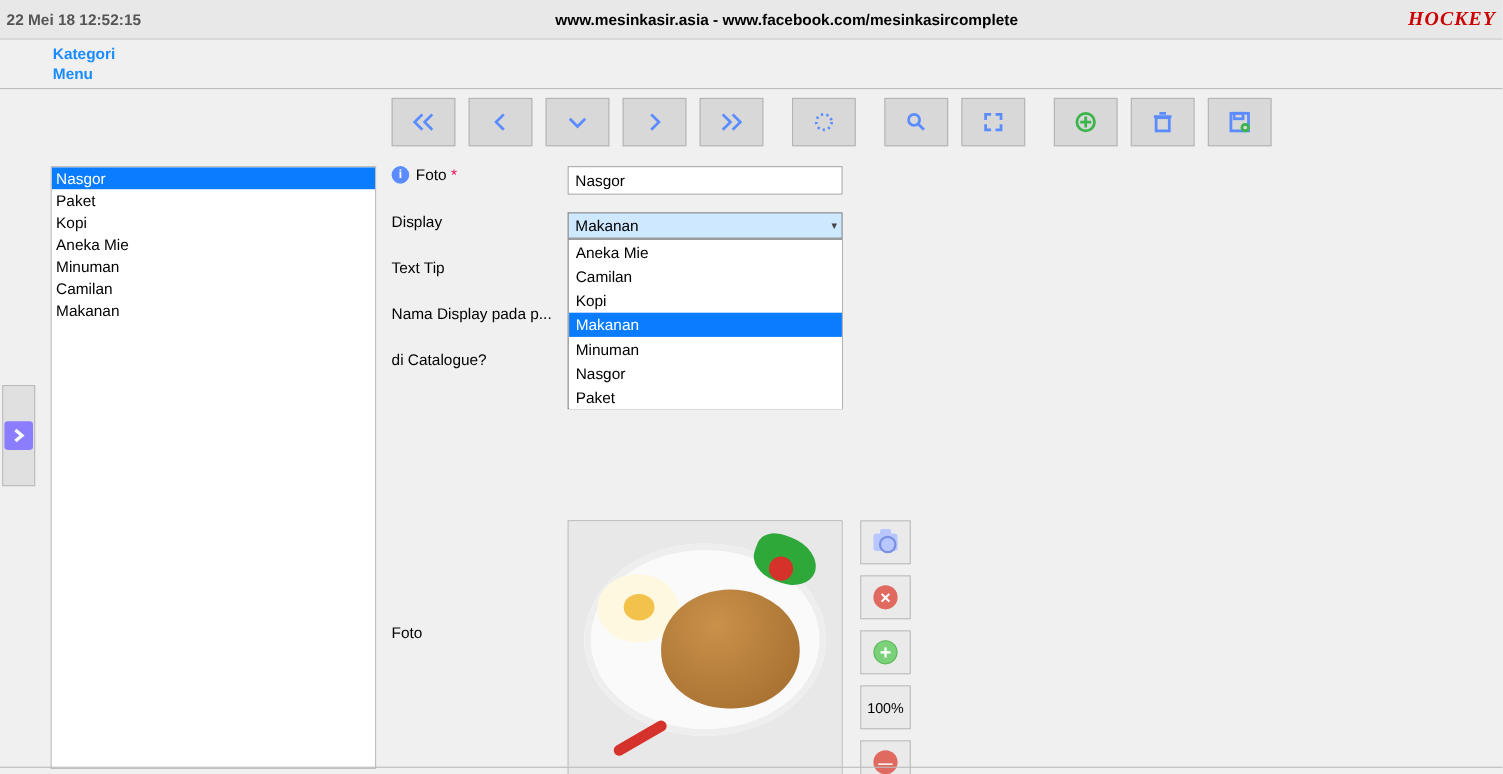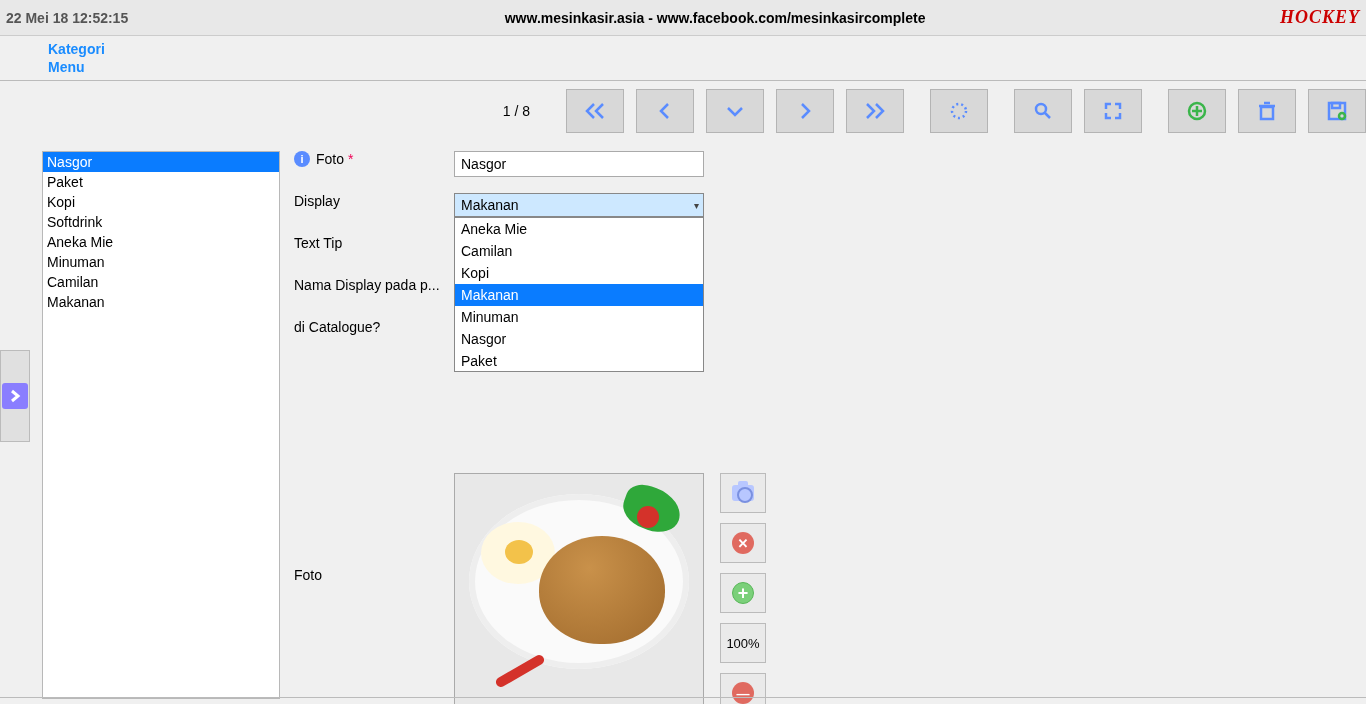--- a/index.html
+++ b/index.html
@@ -138,30 +138,28 @@
             <polyline points="4,2 10,7 4,12"></polyline>
           </svg>
       </div>
     </div>
   </div>
 
   <div class="listbox" id="listbox">
       <div class="item selected">Nasgor</div>
       <div class="item">Paket</div>
       <div class="item">Kopi</div>
-      <div class="item">Softdrink</div>
       <div class="item">Aneka Mie</div>
       <div class="item">Minuman</div>
       <div class="item">Camilan</div>
       <div class="item">Makanan</div>
     </div>
 
   <div class="detail">
     <div class="tbar">
-      <div class="pager">1 / 8</div>
       <div class="tbtn w">
         <svg width="22" height="18" viewBox="0 0 22 18">
             <polyline points="10,2 3,9 10,16"></polyline>
             <polyline points="19,2 12,9 19,16"></polyline>
           </svg>
       </div>
       <div class="tbtn w">
         <svg width="18" height="18" viewBox="0 0 18 18">
             <polyline points="12,2 5,9 12,16"></polyline>
           </svg>

